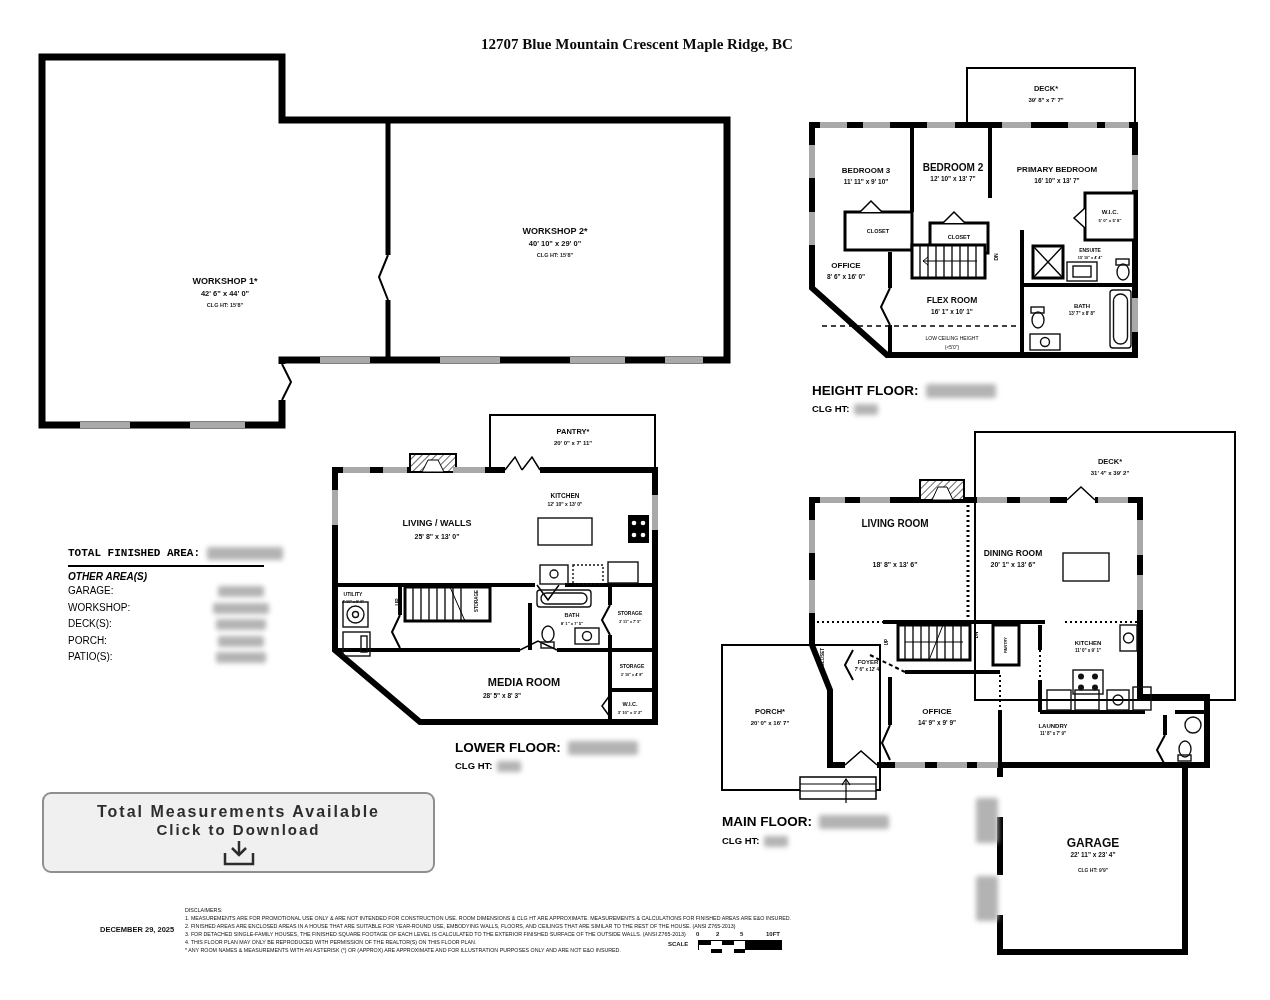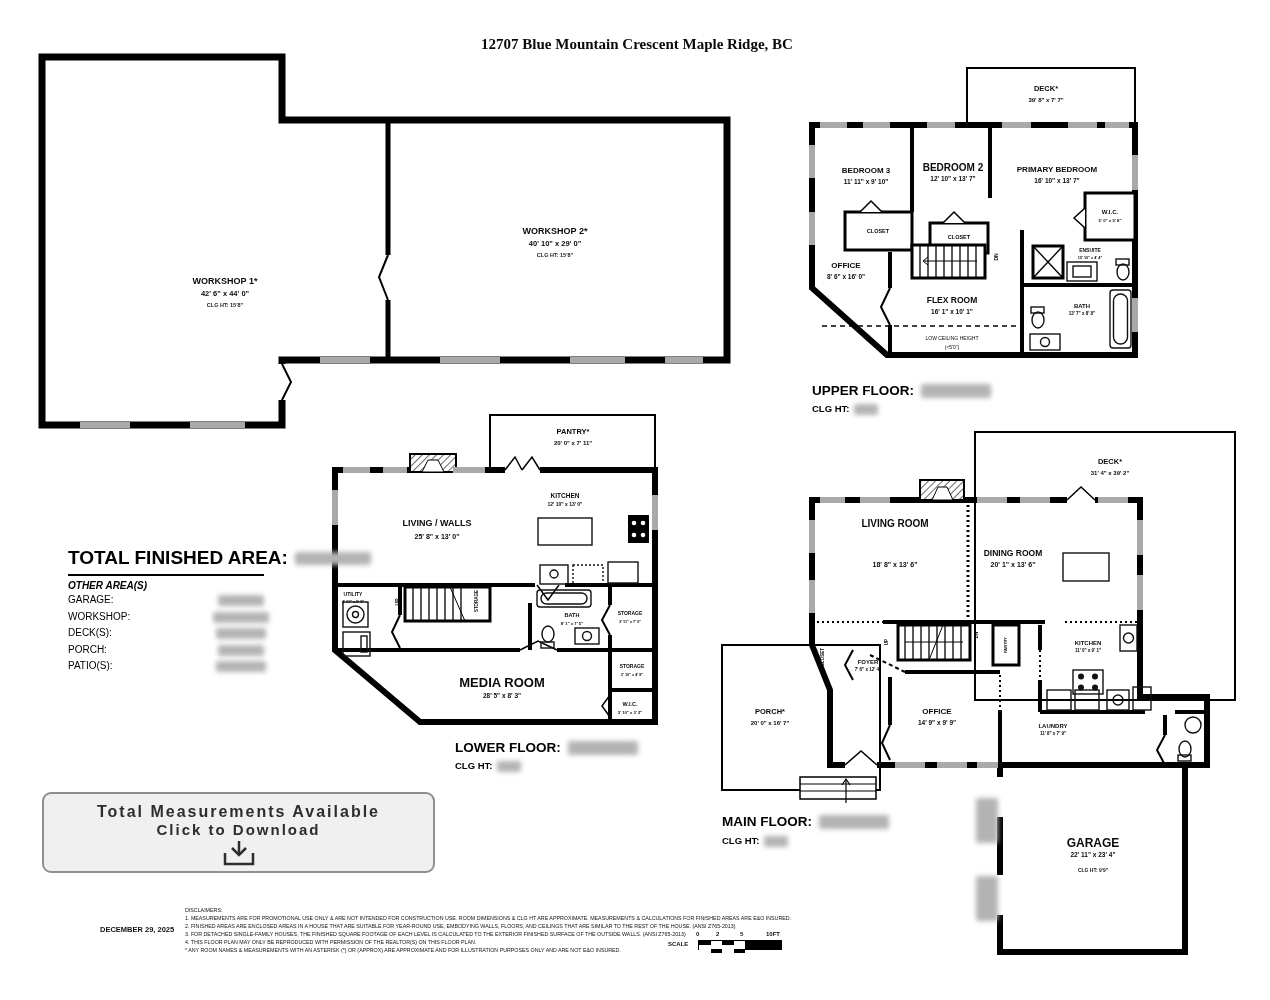--- a/index.html
+++ b/index.html
@@ -143,21 +143,21 @@
   <div class="pl" style="left:952px;top:300px;font-size:8.5px;">FLEX ROOM</div>
   <div class="pl" style="left:952px;top:312px;font-size:6.5px;">16' 1" x 10' 1"</div>
   <div class="pl" style="left:1090px;top:251px;font-size:5px;">ENSUITE</div>
   <div class="pl" style="left:1090px;top:258px;font-size:3.8px;">15' 10" x 4' 4"</div>
   <div class="pl" style="left:1082px;top:306px;font-size:6px;">BATH</div>
   <div class="pl" style="left:1082px;top:314px;font-size:4.5px;">13' 7" x 8' 8"</div>
   <div class="pl" style="left:952px;top:339px;font-size:5px;font-weight:normal;">LOW CEILING HEIGHT</div>
   <div class="pl" style="left:952px;top:348px;font-size:5px;font-weight:normal;">(&lt;5'0")</div>
   <div class="pl rot" style="left:997px;top:257px;font-size:5px;">DN</div>
   <div class="heading" style="left:812px;top:383px;font-size:13.5px;">
-    <span>UPPER FLOOR:</span><span class="blur-in" style="width:70px;height:14px;"></span>
+    <span>HEIGHT FLOOR:</span><span class="blur-in" style="width:70px;height:14px;"></span>
   </div>
   <div class="heading" style="left:812px;top:403px;font-size:9.5px;">
     <span>CLG HT:</span><span class="blur-in" style="width:24px;height:11px;margin-left:5px;"></span>
   </div>
 
   <svg style="left:325px;top:410px;" width="340" height="330" viewBox="0 0 340 330">
     <defs>
       <pattern id="hatchL" width="5" height="5" patternUnits="userSpaceOnUse" patternTransform="rotate(45)">
         <rect width="5" height="5" fill="#fff"></rect>
         <line x1="0" y1="0" x2="0" y2="5" stroke="#666" stroke-width="2"></line>
@@ -244,21 +244,21 @@
   <div class="pl" style="left:565px;top:496px;font-size:6.5px;">KITCHEN</div>
   <div class="pl" style="left:565px;top:505px;font-size:5px;">12' 10" x 13' 0"</div>
   <div class="pl" style="left:353px;top:595px;font-size:5px;">UTILITY</div>
   <div class="pl" style="left:353px;top:602px;font-size:3.8px;">4' 11" x 9' 9"</div>
   <div class="pl rot" style="left:398px;top:602px;font-size:5px;">UP</div>
   <div class="pl rot" style="left:477px;top:601px;font-size:4.5px;">STORAGE</div>
   <div class="pl" style="left:572px;top:616px;font-size:5.5px;">BATH</div>
   <div class="pl" style="left:572px;top:624px;font-size:4.2px;">8' 1" x 7' 5"</div>
   <div class="pl" style="left:630px;top:614px;font-size:5px;">STORAGE</div>
   <div class="pl" style="left:630px;top:622px;font-size:3.8px;">3' 11" x 7' 5"</div>
-  <div class="pl" style="left:502px;top:683px;font-size:13px;">MEDIA ROOM</div>
+  <div class="pl" style="left:524px;top:683px;font-size:11px;">MEDIA ROOM</div>
   <div class="pl" style="left:502px;top:696px;font-size:6.5px;">28' 5" x 8' 3"</div>
   <div class="pl" style="left:632px;top:667px;font-size:5px;">STORAGE</div>
   <div class="pl" style="left:632px;top:675px;font-size:3.8px;">3' 10" x 4' 8"</div>
   <div class="pl" style="left:630px;top:705px;font-size:5.5px;">W.I.C.</div>
   <div class="pl" style="left:630px;top:713px;font-size:4.2px;">3' 10" x 3' 2"</div>
   <div class="heading" style="left:455px;top:740px;font-size:13.5px;">
     <span>LOWER FLOOR:</span><span class="blur-in" style="width:70px;height:14px;"></span>
   </div>
   <div class="heading" style="left:455px;top:760px;font-size:9.5px;">
     <span>CLG HT:</span><span class="blur-in" style="width:24px;height:11px;margin-left:5px;"></span>
@@ -397,21 +397,21 @@
   <div class="pl" style="left:1093px;top:855px;font-size:6.5px;">22' 11" x 23' 4"</div>
   <div class="pl clg" style="left:1093px;top:871px;font-size:5px;">CLG HT:  9'9"</div>
   <div class="heading" style="left:722px;top:814px;font-size:13.5px;">
     <span>MAIN FLOOR:</span><span class="blur-in" style="width:70px;height:14px;"></span>
   </div>
   <div class="heading" style="left:722px;top:835px;font-size:9.5px;">
     <span>CLG HT:</span><span class="blur-in" style="width:24px;height:11px;margin-left:5px;"></span>
   </div>
 
   <div style="position:absolute;left:68px;top:547px;width:260px;">
-    <div style="font-size:19px;font-weight:bold;white-space:nowrap;">
+    <div style="font-size:11px;font-weight:bold;white-space:nowrap;font-family:Liberation Mono, monospace;">
       <span>TOTAL FINISHED AREA:</span><span class="blur-in" style="width:76px;height:13px;"></span>
     </div>
     <div style="width:196px;height:2px;background:#000;margin:5px 0 4px 0;"></div>
     <div style="font-size:10px;font-style:italic;font-weight:bold;margin-bottom:3px;">OTHER AREA(S)</div>
     <div style="font-size:10px;height:16.5px;position:relative;">
       <span>GARAGE:</span><span class="blur" style="left:150px;top:1px;width:46px;height:11px;"></span>
     </div>
     <div style="font-size:10px;height:16.5px;position:relative;">
       <span>WORKSHOP:</span><span class="blur" style="left:145px;top:1px;width:56px;height:11px;"></span>
     </div>

